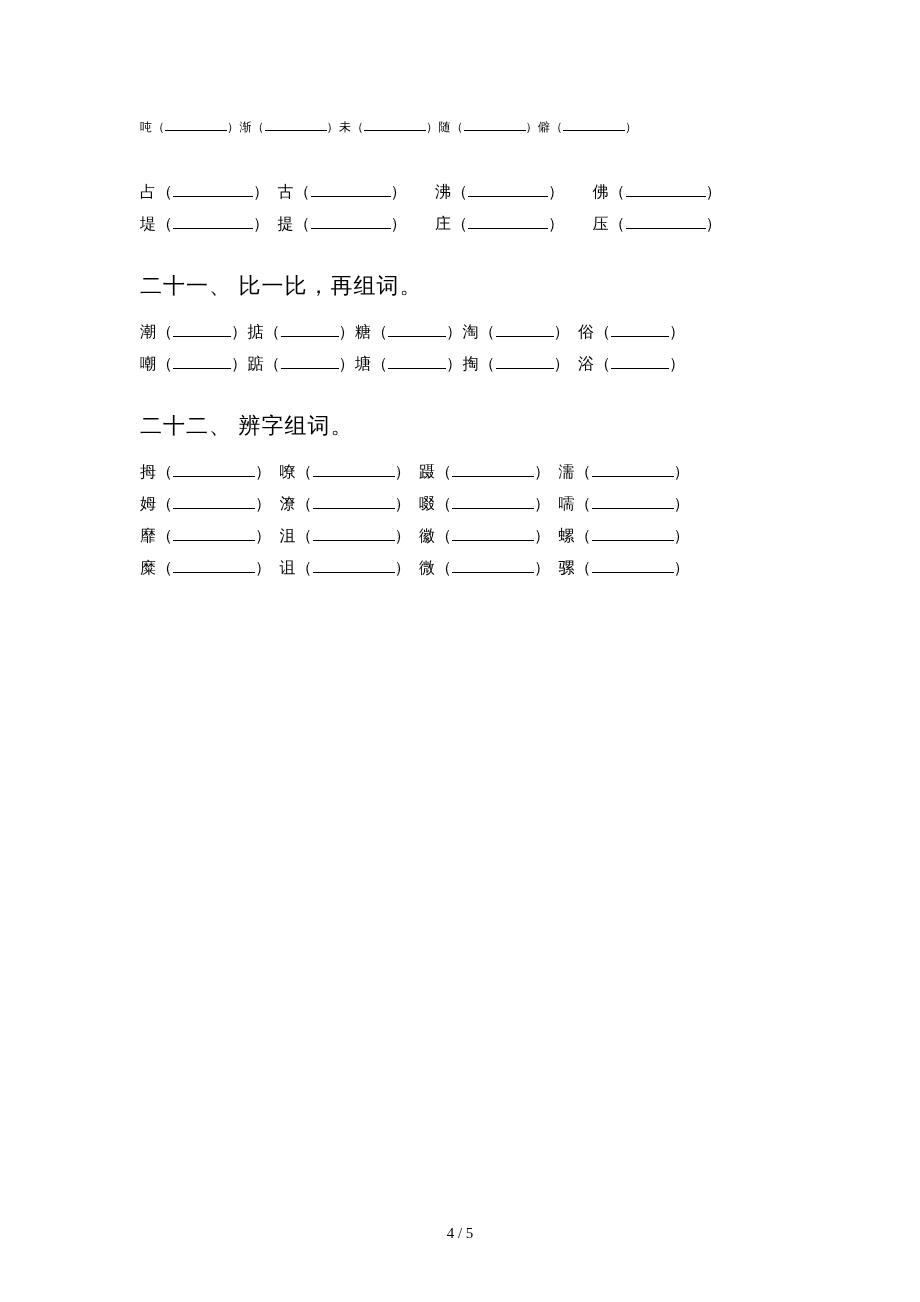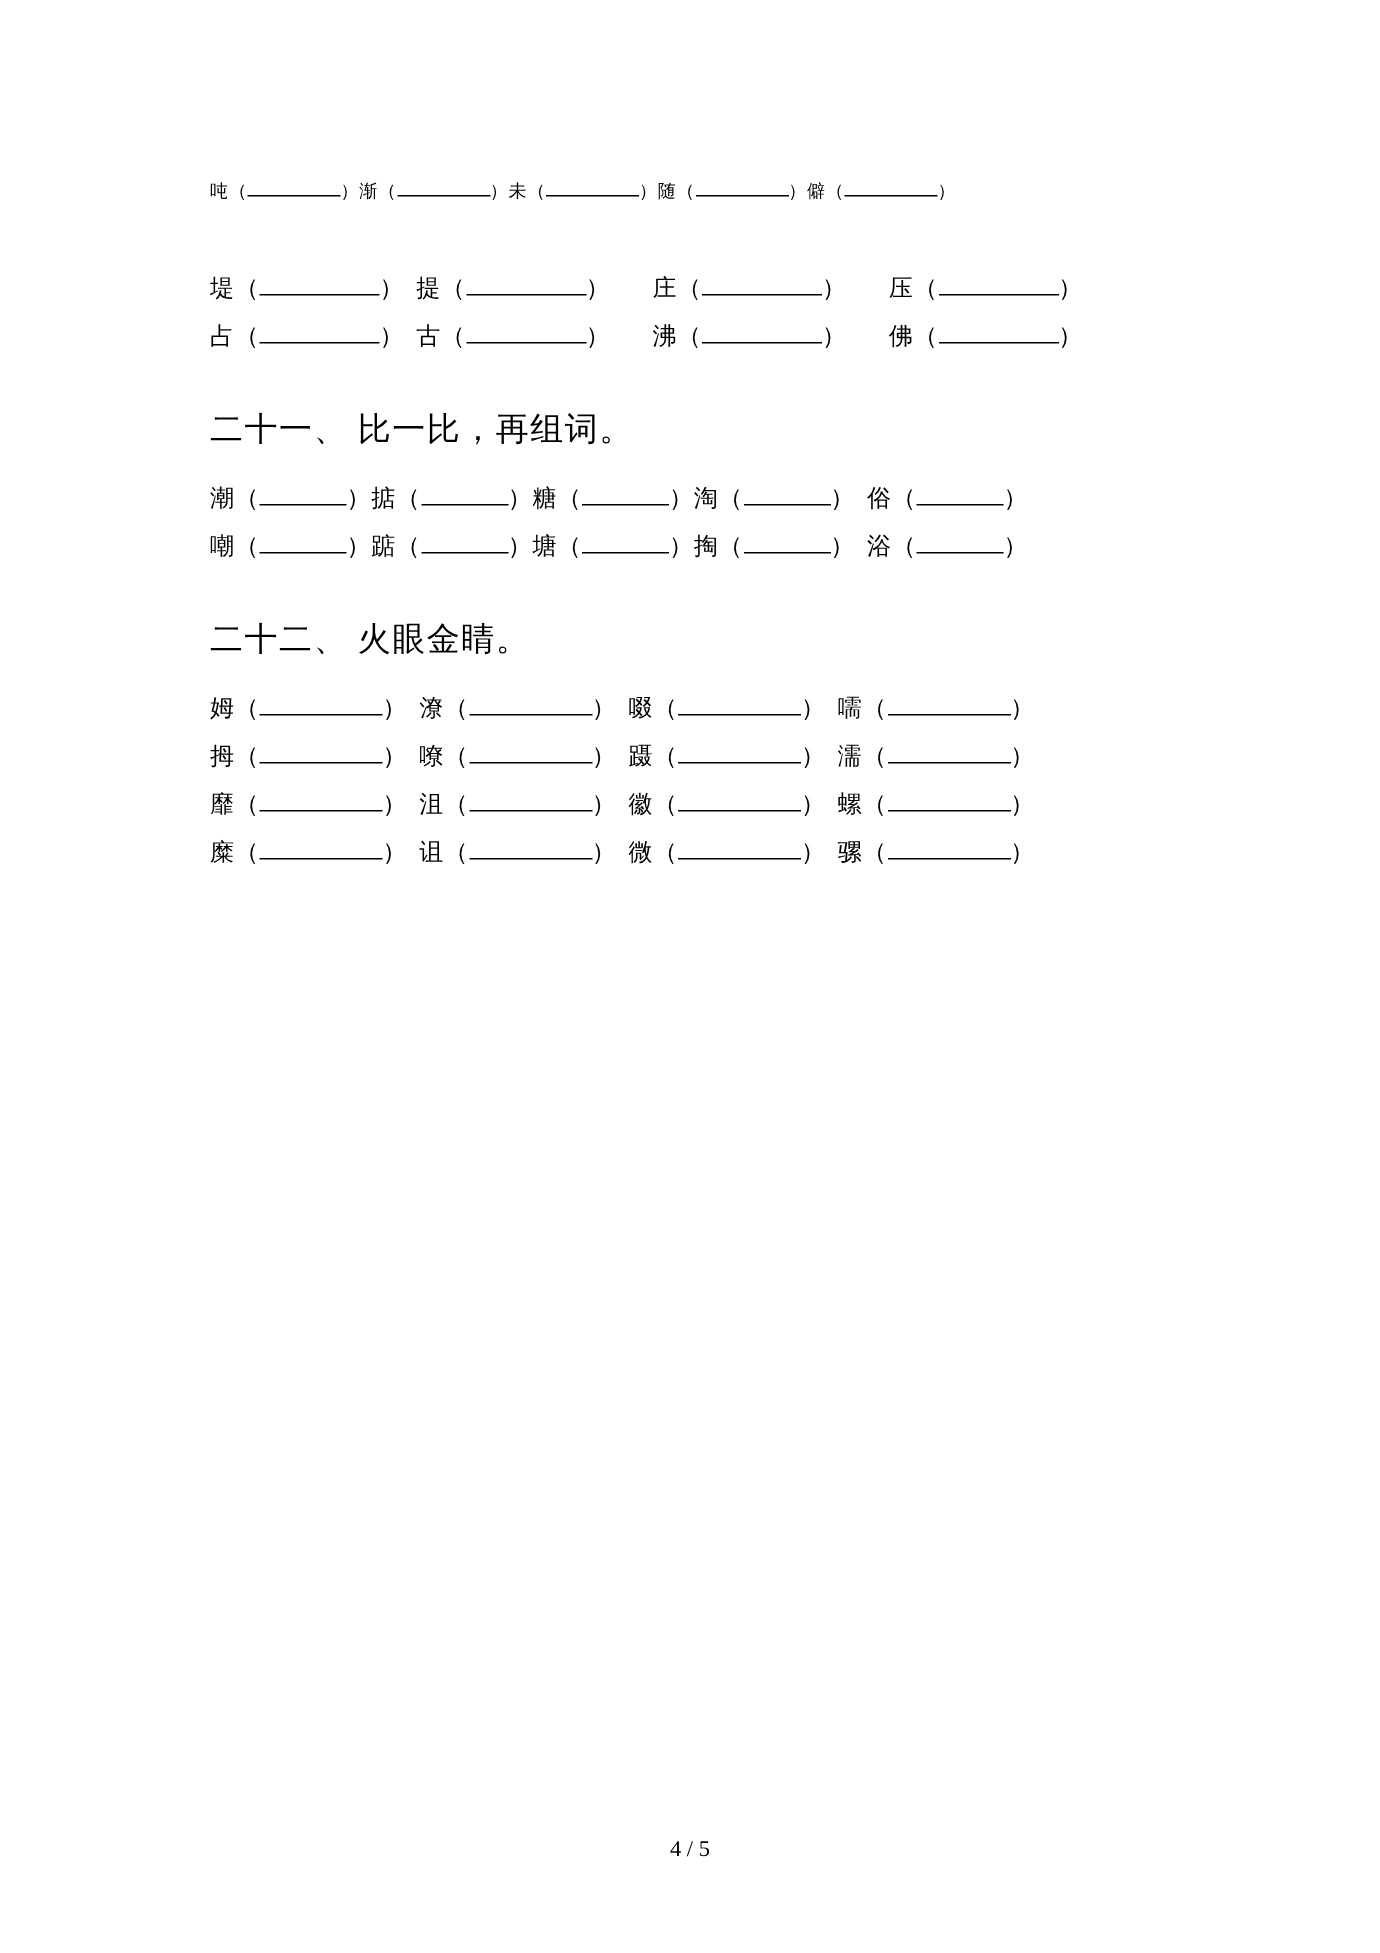--- a/index.html
+++ b/index.html
@@ -66,44 +66,44 @@
 <body>
 
 <div class="page">
 
   <div class="line-single">
     <span>吨</span>（<span class="blank"></span>）<span>渐</span>（<span class="blank"></span>）<span>未</span>（<span class="blank"></span>）<span>随</span>（<span class="blank"></span>）<span>僻</span>（<span class="blank"></span>）
   </div>
 
   <div class="section">
     <div class="row">
-      <span>堤</span>（<span class="blank bl-md"></span>）<span class="gap1"></span><span>提</span>（<span class="blank bl-md"></span>）<span class="gap2"></span><span>庄</span>（<span class="blank bl-md"></span>）<span class="gap2"></span><span>压</span>（<span class="blank bl-md"></span>）
+      <span>占</span>（<span class="blank bl-md"></span>）<span class="gap1"></span><span>古</span>（<span class="blank bl-md"></span>）<span class="gap2"></span><span>沸</span>（<span class="blank bl-md"></span>）<span class="gap2"></span><span>佛</span>（<span class="blank bl-md"></span>）
     </div>
     <div class="row">
-      <span>占</span>（<span class="blank bl-md"></span>）<span class="gap1"></span><span>古</span>（<span class="blank bl-md"></span>）<span class="gap2"></span><span>沸</span>（<span class="blank bl-md"></span>）<span class="gap2"></span><span>佛</span>（<span class="blank bl-md"></span>）
+      <span>堤</span>（<span class="blank bl-md"></span>）<span class="gap1"></span><span>提</span>（<span class="blank bl-md"></span>）<span class="gap2"></span><span>庄</span>（<span class="blank bl-md"></span>）<span class="gap2"></span><span>压</span>（<span class="blank bl-md"></span>）
     </div>
   </div>
 
   <div class="section">
     <div class="heading">二十一、 比一比，再组词。</div>
     <div class="row">
       <span>潮</span>（<span class="blank bl-sm"></span>）<span>掂</span>（<span class="blank bl-sm"></span>）<span>糖</span>（<span class="blank bl-sm"></span>）<span>淘</span>（<span class="blank bl-sm"></span>）<span class="gap1"></span><span>俗</span>（<span class="blank bl-sm"></span>）
     </div>
     <div class="row">
       <span>嘲</span>（<span class="blank bl-sm"></span>）<span>踮</span>（<span class="blank bl-sm"></span>）<span>塘</span>（<span class="blank bl-sm"></span>）<span>掏</span>（<span class="blank bl-sm"></span>）<span class="gap1"></span><span>浴</span>（<span class="blank bl-sm"></span>）
     </div>
   </div>
 
   <div class="section">
-    <div class="heading">二十二、 火眼金睛。</div>
+    <div class="heading">二十二、 辨字组词。</div>
+    <div class="row">
+      <span>拇</span>（<span class="blank bl-lg"></span>）<span class="gap1"></span><span>嘹</span>（<span class="blank bl-lg"></span>）<span class="gap1"></span><span>蹑</span>（<span class="blank bl-lg"></span>）<span class="gap1"></span><span>濡</span>（<span class="blank bl-lg"></span>）
+    </div>
     <div class="row">
       <span>姆</span>（<span class="blank bl-lg"></span>）<span class="gap1"></span><span>潦</span>（<span class="blank bl-lg"></span>）<span class="gap1"></span><span>啜</span>（<span class="blank bl-lg"></span>）<span class="gap1"></span><span>嚅</span>（<span class="blank bl-lg"></span>）
-    </div>
-    <div class="row">
-      <span>拇</span>（<span class="blank bl-lg"></span>）<span class="gap1"></span><span>嘹</span>（<span class="blank bl-lg"></span>）<span class="gap1"></span><span>蹑</span>（<span class="blank bl-lg"></span>）<span class="gap1"></span><span>濡</span>（<span class="blank bl-lg"></span>）
     </div>
     <div class="row">
       <span>靡</span>（<span class="blank bl-lg"></span>）<span class="gap1"></span><span>沮</span>（<span class="blank bl-lg"></span>）<span class="gap1"></span><span>徽</span>（<span class="blank bl-lg"></span>）<span class="gap1"></span><span>螺</span>（<span class="blank bl-lg"></span>）
     </div>
     <div class="row">
       <span>糜</span>（<span class="blank bl-lg"></span>）<span class="gap1"></span><span>诅</span>（<span class="blank bl-lg"></span>）<span class="gap1"></span><span>微</span>（<span class="blank bl-lg"></span>）<span class="gap1"></span><span>骡</span>（<span class="blank bl-lg"></span>）
     </div>
   </div>
 
 </div>

